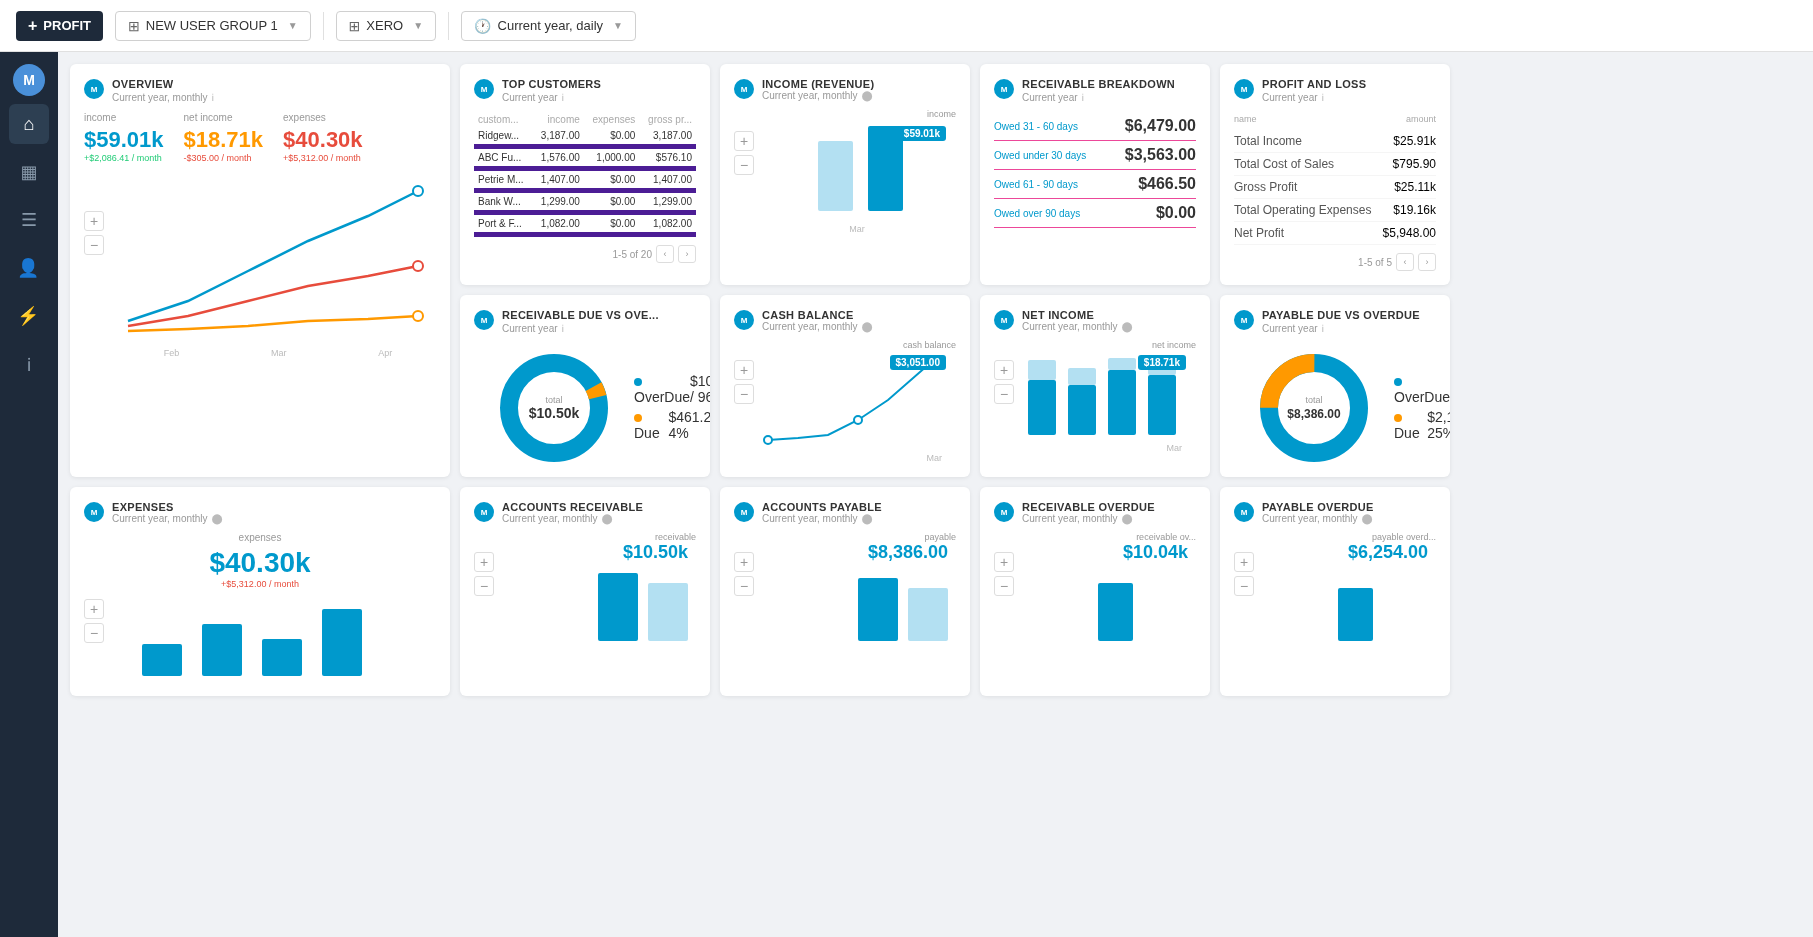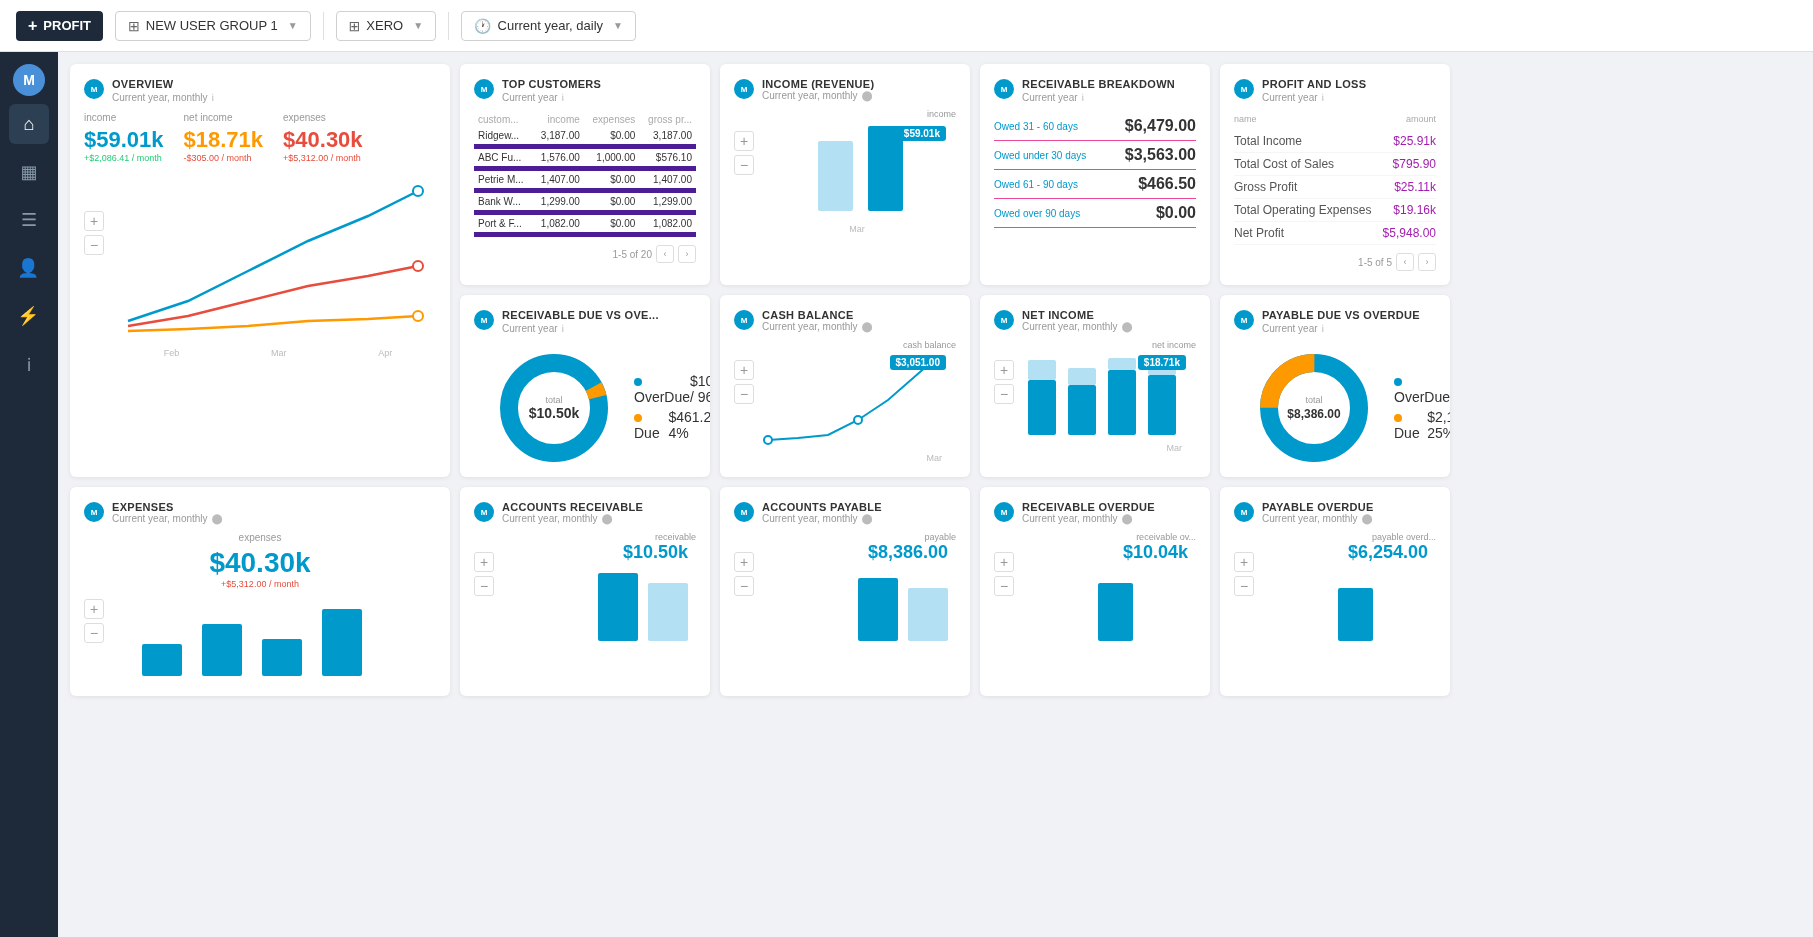--- a/index.html
+++ b/index.html
@@ -76,21 +76,21 @@
     svg { overflow: visible; }
 
     
     .data-table { width: 100%; border-collapse: collapse; font-size: 10px; }
     .data-table th { color: #aaa; font-weight: 500; padding: 2px 4px; text-align: right; }
     .data-table th:first-child { text-align: left; }
     .data-table td { padding: 3px 4px; border-bottom: 5px solid #4c1d95; }
     .data-table td:not(:first-child) { text-align: right; }
     .pl-row { display: flex; justify-content: space-between; padding: 4px 0; border-bottom: 1px solid #f5f5f5; }
     .pl-row .pl-name { color: #555; }
-    .pl-row .pl-amount { color: #a21caf; font-weight: 500; }
+    .pl-row .pl-amount { color: #000000; font-weight: 500; }
     .pl-header { display: flex; justify-content: space-between; color: #aaa; font-size: 9px; padding: 2px 0; margin-bottom: 4px; }
 
     
     .rb-row { display: flex; justify-content: space-between; padding: 5px 0; border-bottom: 1px solid #ec4899; align-items: center; }
     .rb-row .rb-label { color: #0099cc; font-size: 10px; cursor: pointer; }
     .rb-row .rb-amount { font-size: 16px; font-weight: 700; color: #333; }
 
     
     .donut-container { display: flex; flex-direction: row; align-items: center; }
     .donut-legend { width: 100%; margin-top: 8px; font-size: 14px; }

